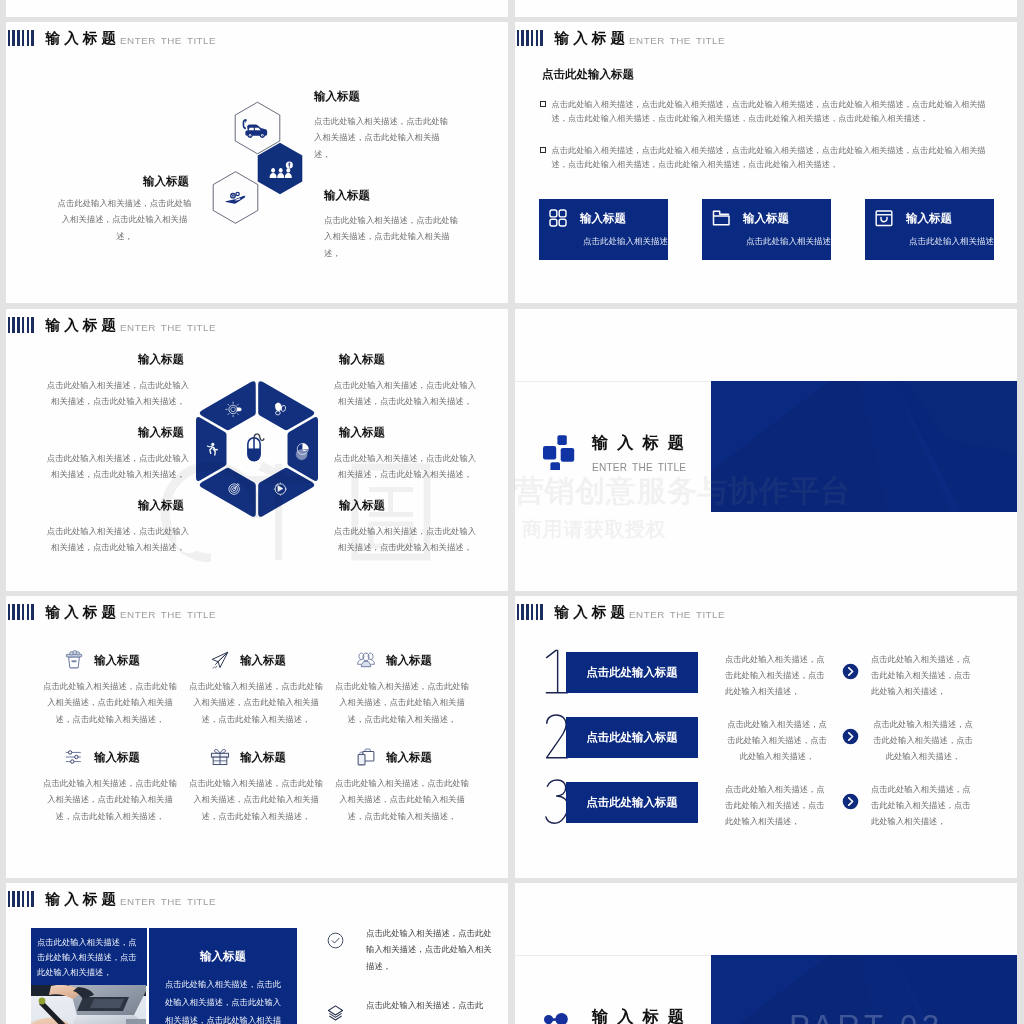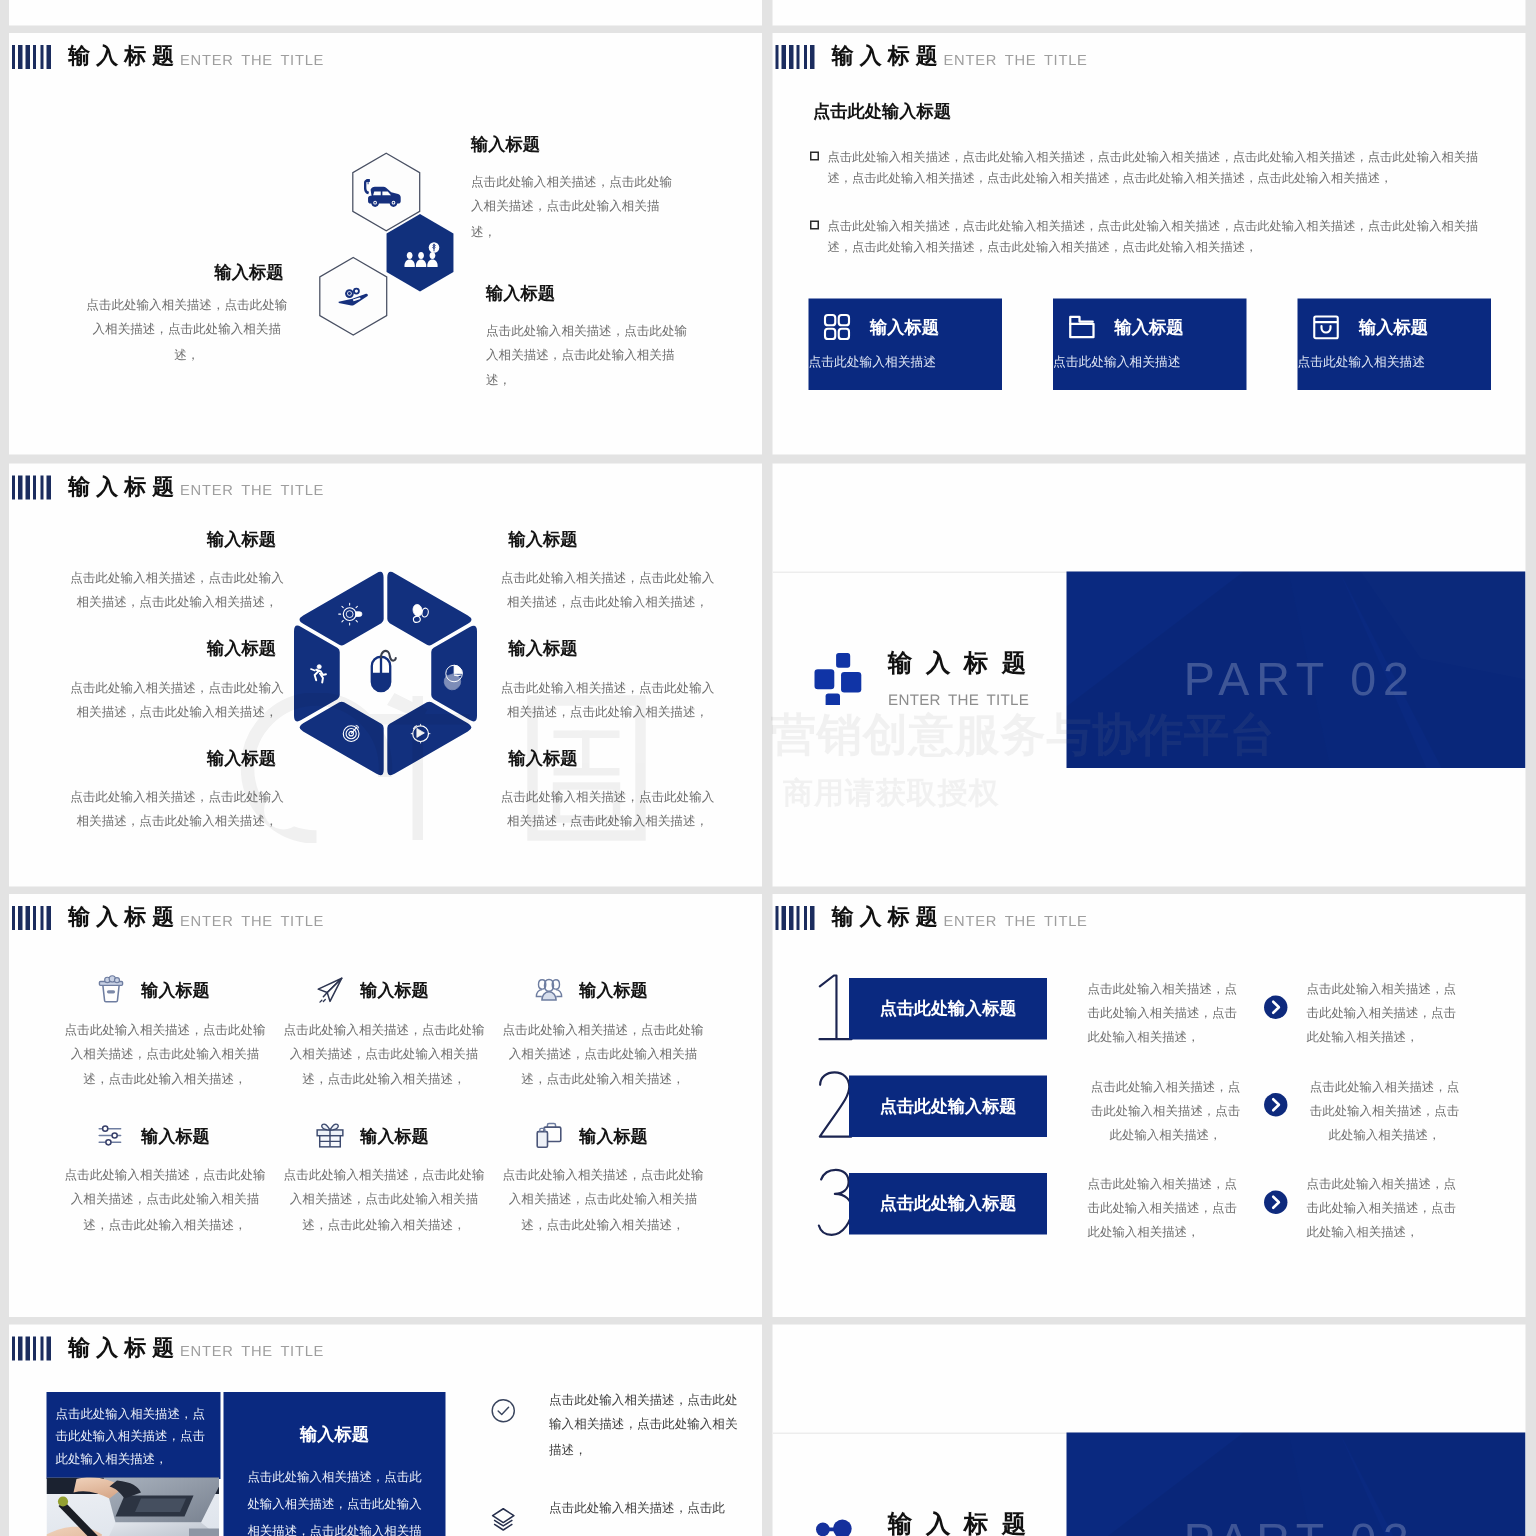--- a/index.html
+++ b/index.html
@@ -22,21 +22,21 @@
 
   
 
   
   .bsq{width:3.6px;height:3.6px;border:1.4px solid #2b2b2b;display:inline-block;
        margin-right:6px;margin-top:3.4px;flex:0 0 auto;}
   .card{position:absolute;top:177px;width:129px;height:61px;}
   .cardtop{position:absolute;left:9px;top:9px;display:flex;align-items:center;}
   .cicon{width:20px;height:20px;flex:0 0 auto;}
   .ctitle{color:#fff;font-weight:bold;font-size:11.5px;margin-left:12px;}
-  .cdesc{position:absolute;left:0;right:0;top:36.5px;color:#dfe6f4;font-size:8.5px;text-align:left;}
+  .cdesc{position:absolute;left:0;right:0;top:36.5px;color:#dfe6f4;font-size:8.5px;text-align:right;}
 
   
   .hx-l{position:absolute;left:38px;width:148px;text-align:center;}
   .hx-r{position:absolute;left:325px;width:148px;text-align:center;}
   .hxd{font-size:8.4px;margin-top:11px;line-height:1.95;}
 
   
   .thinline{position:absolute;left:0;top:72px;width:100%;height:1px;background:#ededed;}
   .partbox{position:absolute;left:196px;top:72px;width:306px;height:131px;overflow:hidden;}
   .partdeco{position:absolute;left:0;top:0;width:100%;height:100%;}
@@ -339,21 +339,20 @@
 
 <div class="slide sl4">
   <div class="thinline"></div>
   <div class="partbox navy">
     <svg class="partdeco" viewBox="0 0 306 131" preserveAspectRatio="none">
       <polygon points="0,131 0,90 118,0 148,0 176,131" fill="#000000" opacity="0.055"></polygon>
       <polygon points="148,0 182,0 240,131 176,131" fill="#000000" opacity="0.04"></polygon>
       <polygon points="182,0 306,0 306,131 250,131" fill="#000000" opacity="0.045"></polygon>
       <polygon points="196,0 306,0 306,72 236,58" fill="#ffffff" opacity="0.012"></polygon>
     </svg>
-    <div class="partlabel">PART 02</div>
   </div>
 
   <svg width="34" height="38" viewBox="0 0 34 38" style="position:absolute;left:26px;top:123px;">
     <rect x="16.4" y="3.3" width="9.4" height="9.8" rx="1.8" fill="#1034a6"></rect>
     <rect x="2.0" y="14.1" width="13.2" height="13.4" rx="2.2" fill="#1034a6"></rect>
     <rect x="19.7" y="16.0" width="13.5" height="13.7" rx="2.2" fill="#1034a6"></rect>
     <rect x="9.4" y="30.3" width="9.6" height="9.7" rx="1.8" fill="#1034a6"></rect>
   </svg>
 
   <div style="position:absolute;left:77px;top:124px;">

